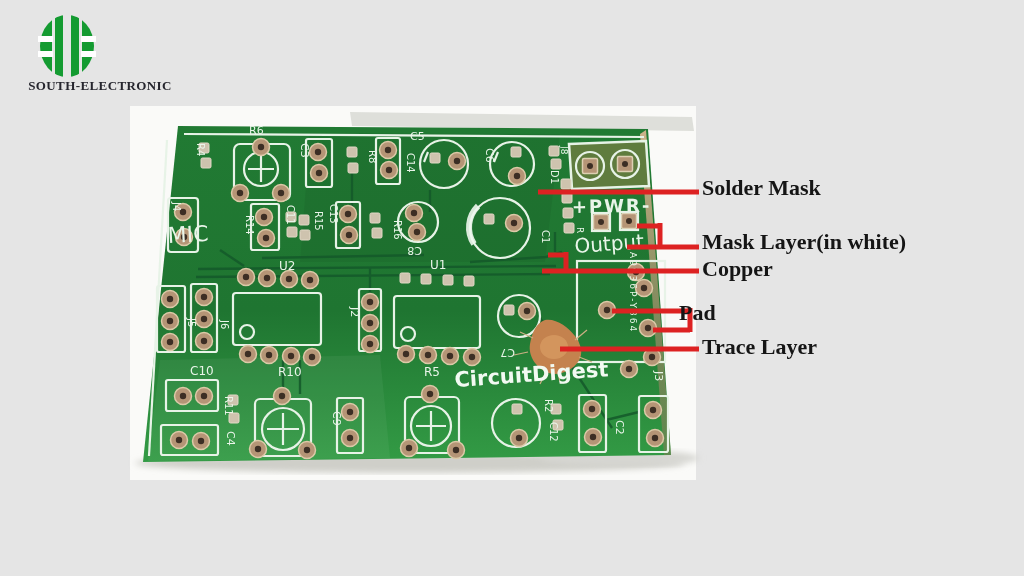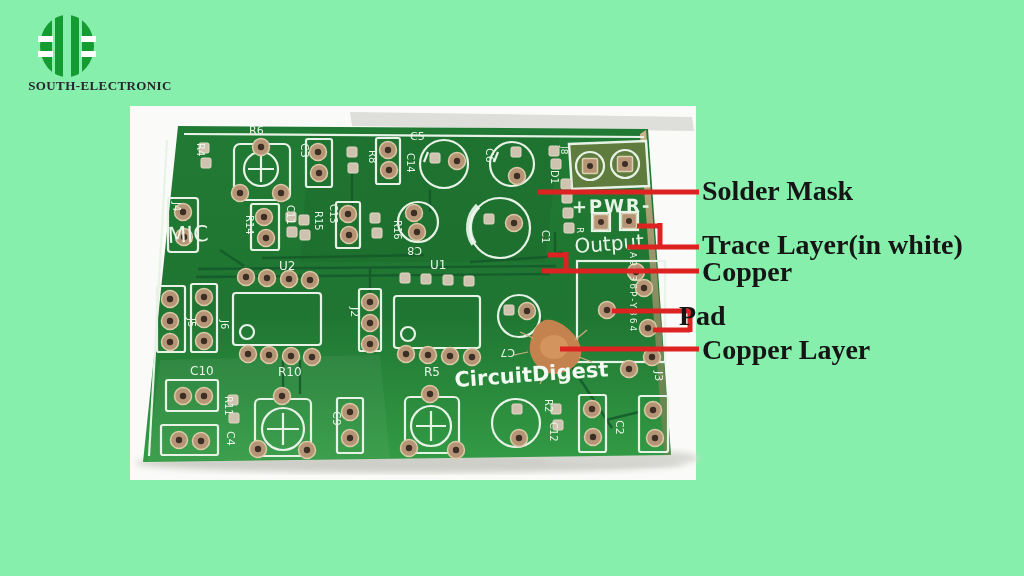--- a/index.html
+++ b/index.html
@@ -1,26 +1,26 @@
 <!DOCTYPE html>
 <html><head>
 <meta charset="utf-8">
 <style>
   html,body{margin:0;padding:0;background:#ffffff;}
-  #stage{position:relative;width:1024px;height:576px;overflow:hidden;background:#86efac;
+  #stage{position:relative;width:1024px;height:576px;overflow:hidden;background:#e5e5e5;
          font-family:"Liberation Sans",sans-serif;}
   #pcb-svg{position:absolute;left:0;top:0;}
   
   #logo{position:absolute;left:38px;top:12px;width:120px;height:90px;}
   #logo-mark{position:absolute;left:0;top:0;}
   #logo-name{position:absolute;left:-28px;top:66px;width:180px;text-align:center;
              font-family:"Liberation Serif",serif;font-weight:700;font-size:13px;
              letter-spacing:.4px;color:#26262e;white-space:nowrap;}
   
-  .ann{position:absolute;font-family:"Liberation Serif",serif;font-size:28px;
+  .ann{position:absolute;font-family:"Liberation Serif",serif;font-size:22px;
        font-weight:600;color:#151515;line-height:1;white-space:nowrap;}
   
   .silk{stroke:#e7f3e7;stroke-width:2.2;fill:none;}
   .silkT{fill:#e9f5e9;font-family:"DejaVu Sans",sans-serif;}
   .trace{stroke:#14592a;stroke-width:2.4;fill:none;opacity:.85;}
   .red{stroke:#dd2222;stroke-width:5;fill:none;}
 </style>
 </head>
 <body>
 
@@ -339,18 +339,18 @@
     <g class="red">
       <path d="M538,192 H699"></path>
       <path d="M637,226 H660 M660,223 V249 M627,247 H699"></path>
       <path d="M548,255 H566 M566,252 V272 M542,271 H699"></path>
       <path d="M612,311 H690 M690,308 V332 M653,330 H690"></path>
       <path d="M560,349 H699"></path>
     </g>
   </svg>
 
   <div class="ann" style="left:702px;top:177px">Solder Mask</div>
-  <div class="ann" style="left:702px;top:231px">Trace Layer(in white)</div>
+  <div class="ann" style="left:702px;top:231px">Mask Layer(in white)</div>
   <div class="ann" style="left:702px;top:258px">Copper</div>
   <div class="ann" style="left:679px;top:302px">Pad</div>
-  <div class="ann" style="left:702px;top:336px">Copper Layer</div>
+  <div class="ann" style="left:702px;top:336px">Trace Layer</div>
 
 </div>
 
 </body></html>

